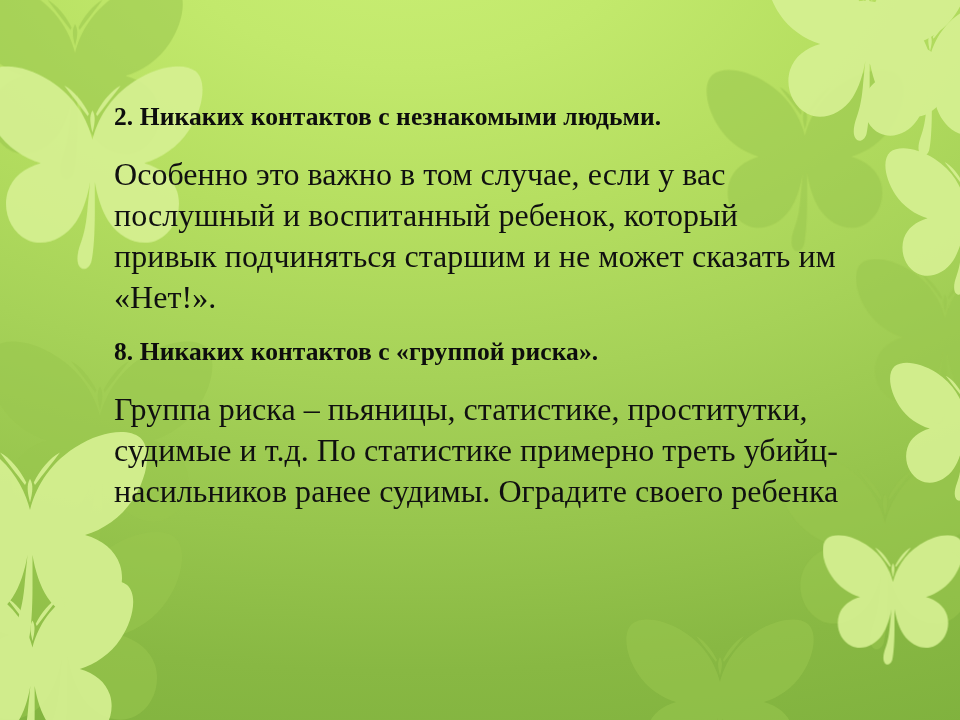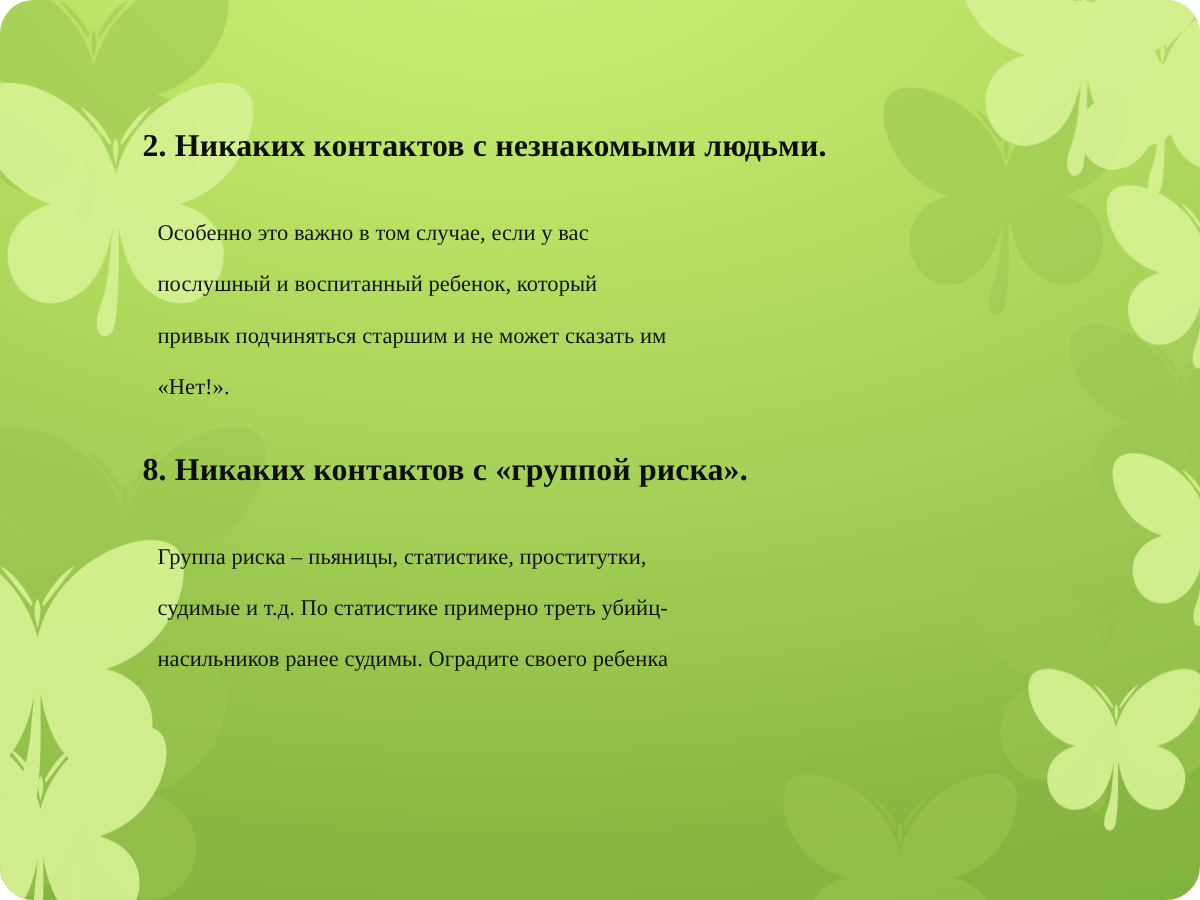--- a/index.html
+++ b/index.html
@@ -14,21 +14,20 @@
     overflow: hidden;
     background: radial-gradient(ellipse 150% 120% at 42% -10%,
                   #c9ee74 0%,
                   #c2e96c 16%,
                   #b5de60 34%,
                   #a6d258 52%,
                   #97c54d 70%,
                   #88b843 86%,
                   #80b23e 100%);
     font-family: "Liberation Serif", "DejaVu Serif", serif;
-    border-radius: 27px;
   }
   
   #butterflies {
     position: absolute;
     inset: 0;
     width: 960px;
     height: 720px;
     pointer-events: none;
   }
   
@@ -41,24 +40,24 @@
   .heading {
     font-weight: bold;
     font-size: 25.5px;
     line-height: 1.0;
     color: #0d0d0d;
     letter-spacing: 0.1px;
     margin: 0;
     white-space: nowrap;
   }
   .para {
-    font-size: 18px;
+    font-size: 32px;
     line-height: 41px;
     color: #101010;
-    margin: 12px;
+    margin: 0;
     letter-spacing: 0.05px;
   }
   .para .ln { display: block; white-space: nowrap; }
   .gap-after-h { height: 24px; }
   .gap-before-h3 { height: 21px; }
   .gap-after-h3 { height: 25px; }
 </style>
 </head>
 <body>
 

